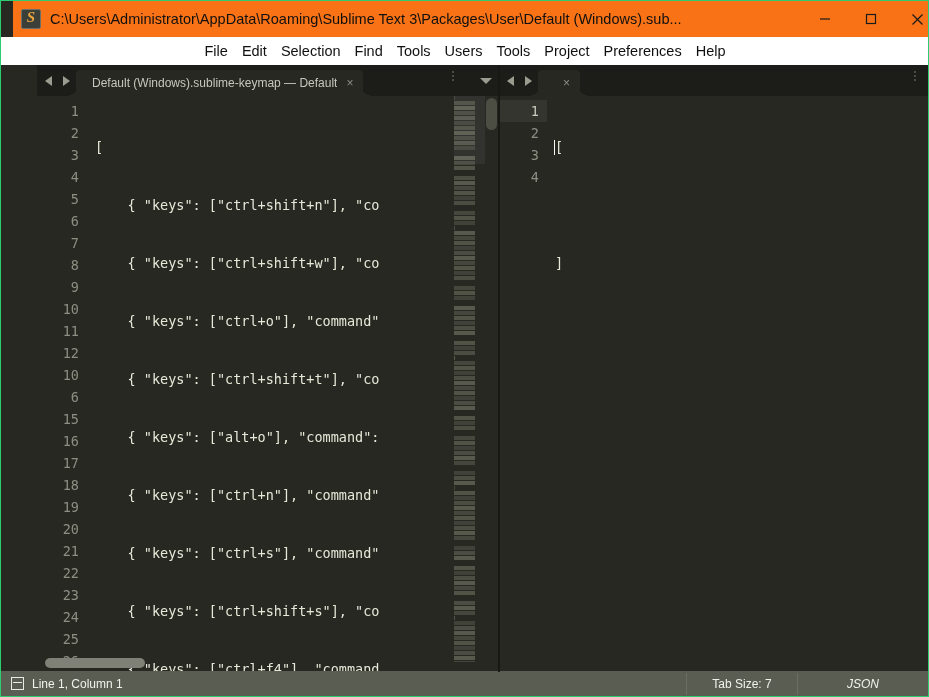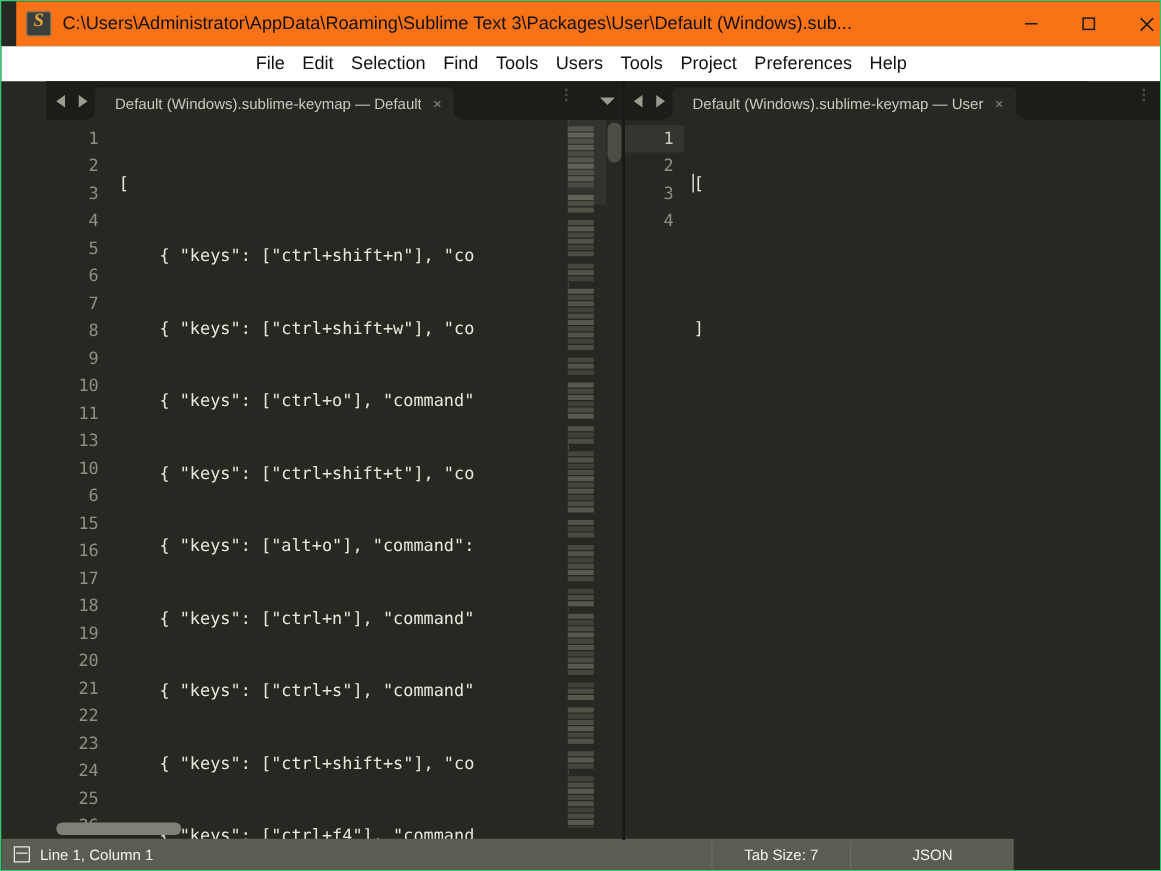--- a/index.html
+++ b/index.html
@@ -315,21 +315,21 @@
     display: block;
     width: 2px; height: 2px;
     margin: 2px auto;
     background: #4b4d44;
   }
 
   
   .statusbar {
     position: absolute;
     left: 0; bottom: 0;
-    width: 810px;
+    width: 927px;
     height: 25px;
     background: #5a5d52;
     display: flex;
     align-items: center;
     box-sizing: border-box;
   }
   .status-left {
     display: flex;
     align-items: center;
     gap: 8px;
@@ -356,21 +356,21 @@
   .status-cell {
     font-size: 12px;
     color: #f1f2ec;
     text-align: center;
     white-space: nowrap;
     flex: 0 0 auto;
     border-left: 1px solid #6b6e62;
     padding: 4px 0;
   }
   .status-cell.tabsize { width: 110px; }
-  .status-cell.syntax  { width: 130px; }
+  .status-cell.syntax  { width: 130px; font-style: italic; }
 </style>
 </head>
 <body>
 
 <div id="app">
 
   <div class="titlebar">
     <div class="app-icon"></div>
     <div class="title-text">C:\Users\Administrator\AppData\Roaming\Sublime Text 3\Packages\User\Default (Windows).sub...</div>
     <div class="win-buttons">
@@ -440,21 +440,21 @@
           <div class="lineno">2</div>
           <div class="lineno">3</div>
           <div class="lineno">4</div>
           <div class="lineno">5</div>
           <div class="lineno">6</div>
           <div class="lineno">7</div>
           <div class="lineno">8</div>
           <div class="lineno">9</div>
           <div class="lineno">10</div>
           <div class="lineno">11</div>
-          <div class="lineno">13</div>
+          <div class="lineno">12</div>
           <div class="lineno">10</div>
           <div class="lineno">6</div>
           <div class="lineno">15</div>
           <div class="lineno">16</div>
           <div class="lineno">17</div>
           <div class="lineno">18</div>
           <div class="lineno">19</div>
           <div class="lineno">20</div>
           <div class="lineno">21</div>
           <div class="lineno">22</div>
@@ -631,21 +631,20 @@
                 <polygon points="8,1 8,11 1,6" fill="#9a9c90"></polygon>
               </svg>
           </div>
           <div class="nav-arrow">
             <svg width="10" height="12" viewBox="0 0 10 12">
                 <polygon points="2,1 2,11 9,6" fill="#9a9c90"></polygon>
               </svg>
           </div>
         </div>
         <div class="tab">
-          <span class="tab-title">Default (Windows).sublime-keymap — User</span>
           <span class="tab-close">×</span>
         </div>
         <div class="tab-menu">
           <svg width="12" height="8" viewBox="0 0 12 8">
               <polygon points="0,1 12,1 6,7" fill="#9a9c90"></polygon>
             </svg>
         </div>
       </div>
 
       <div class="codeview">

